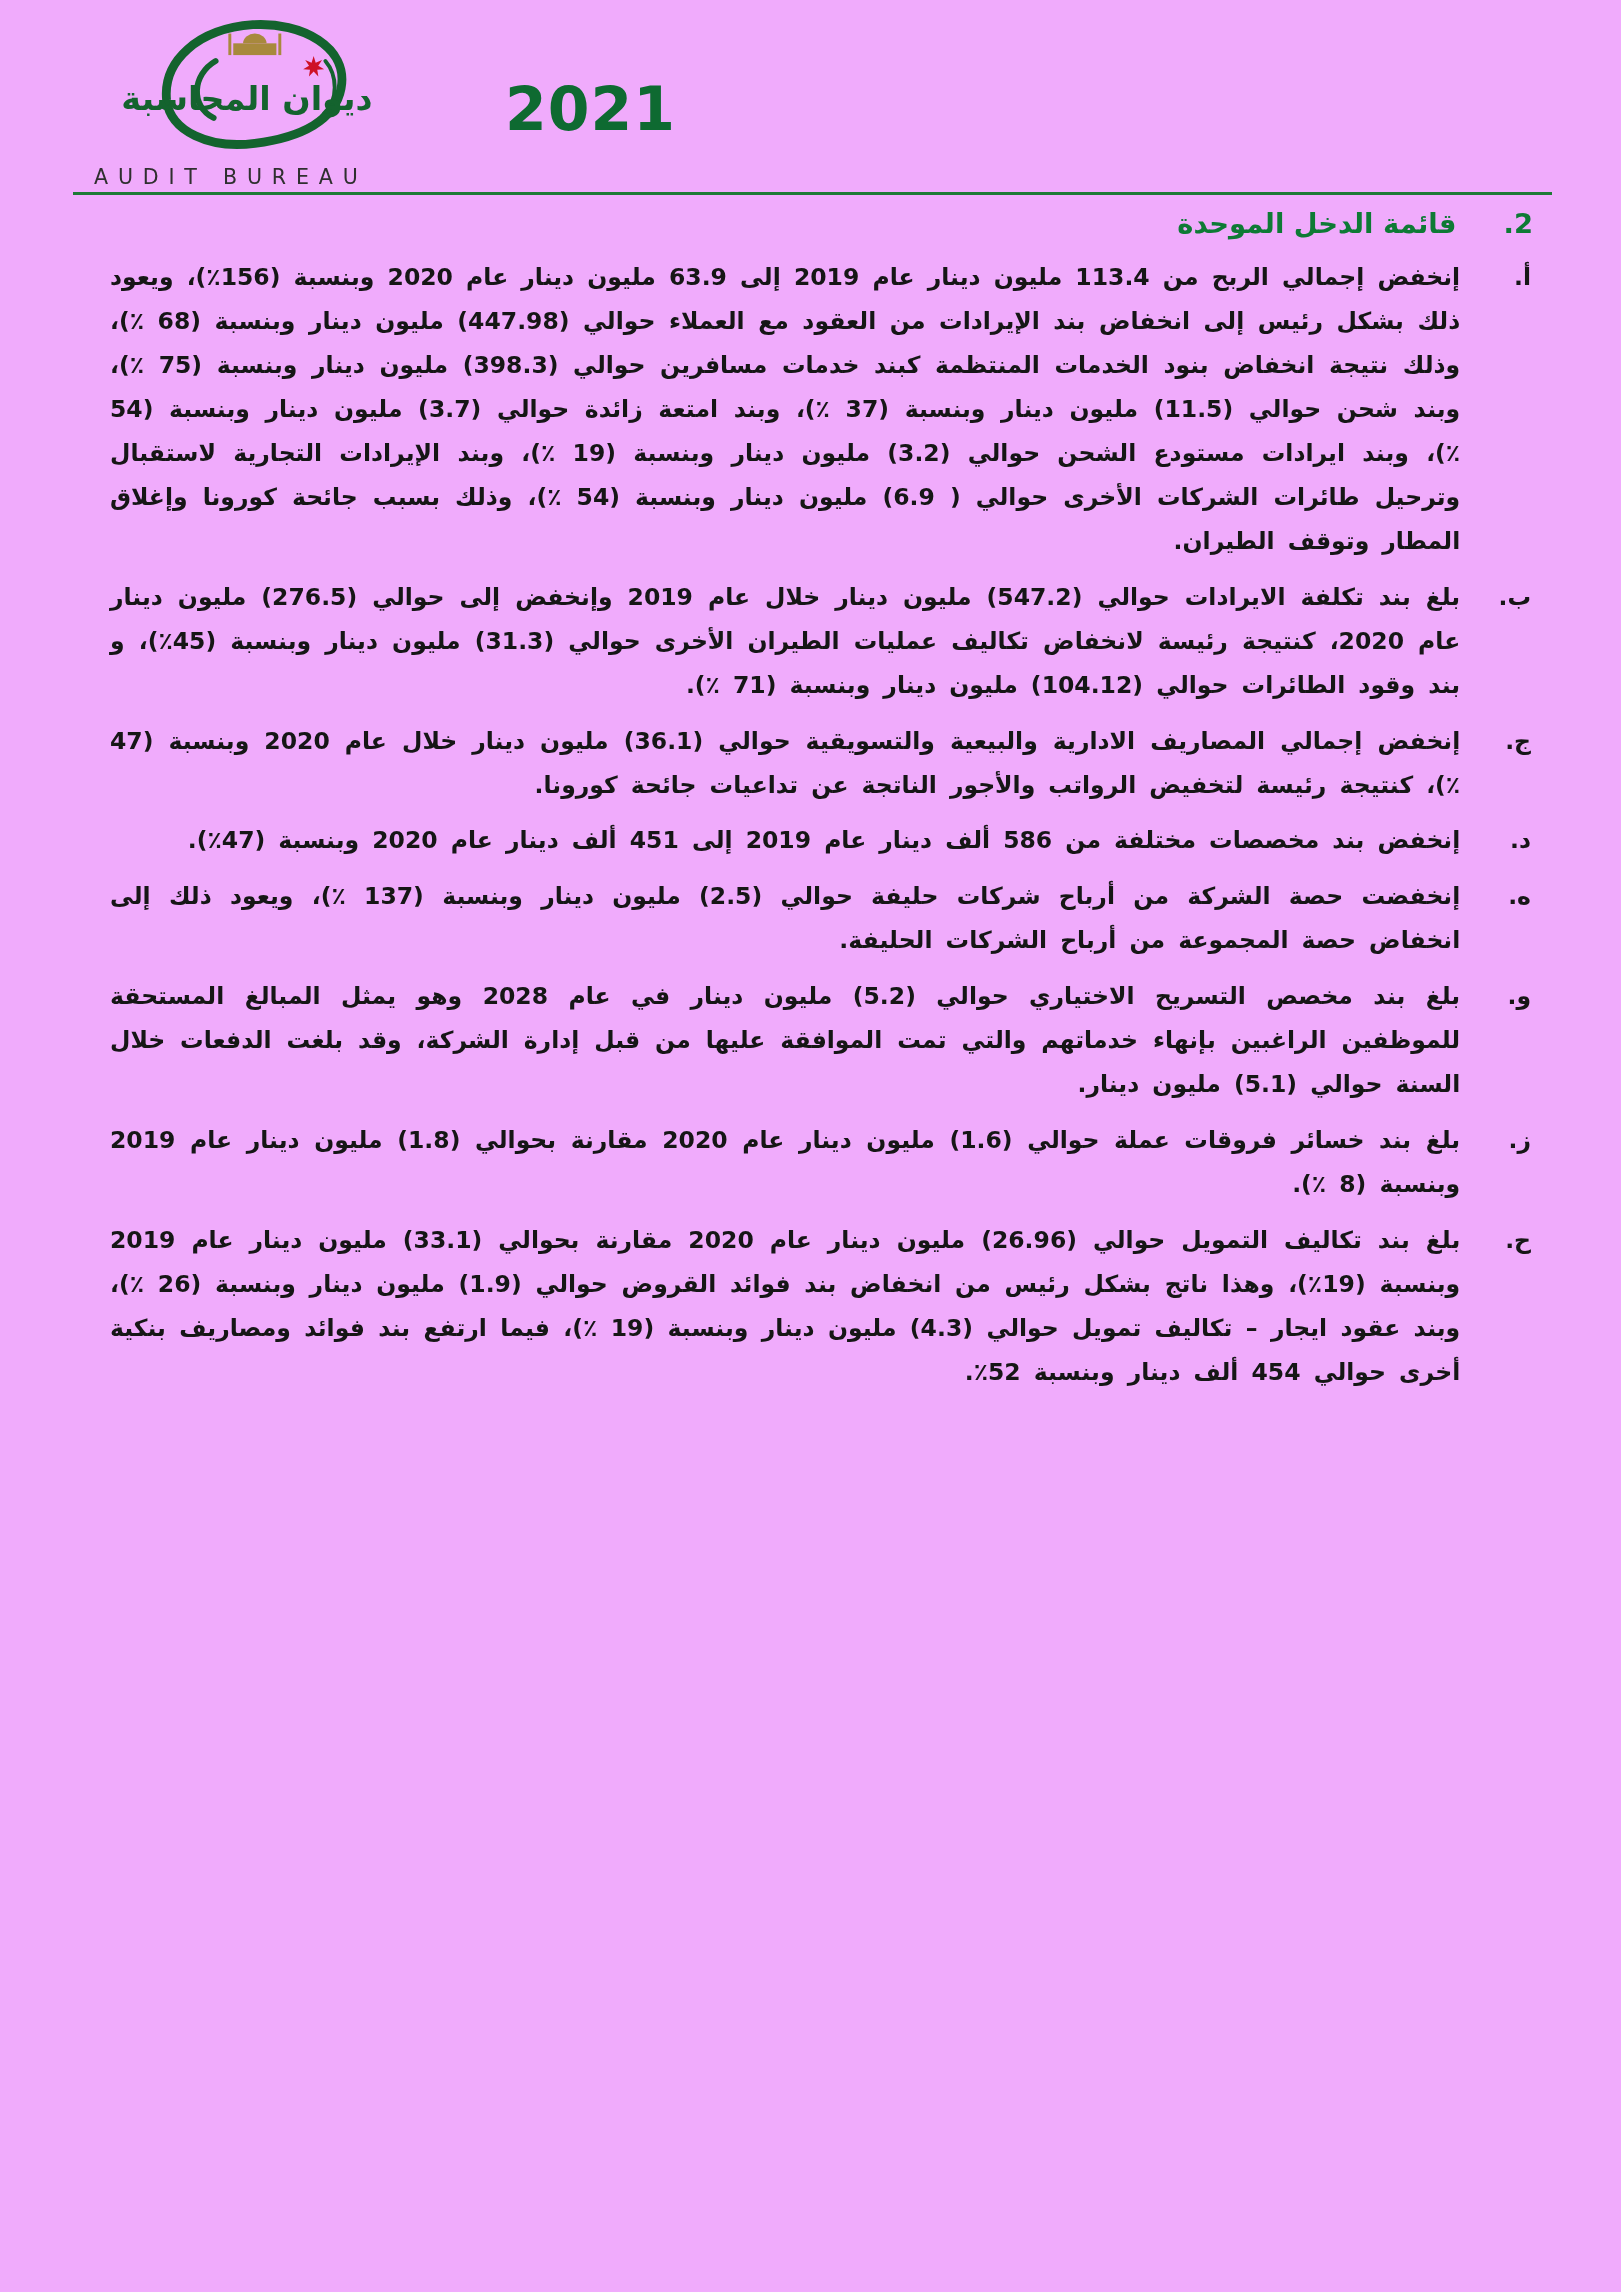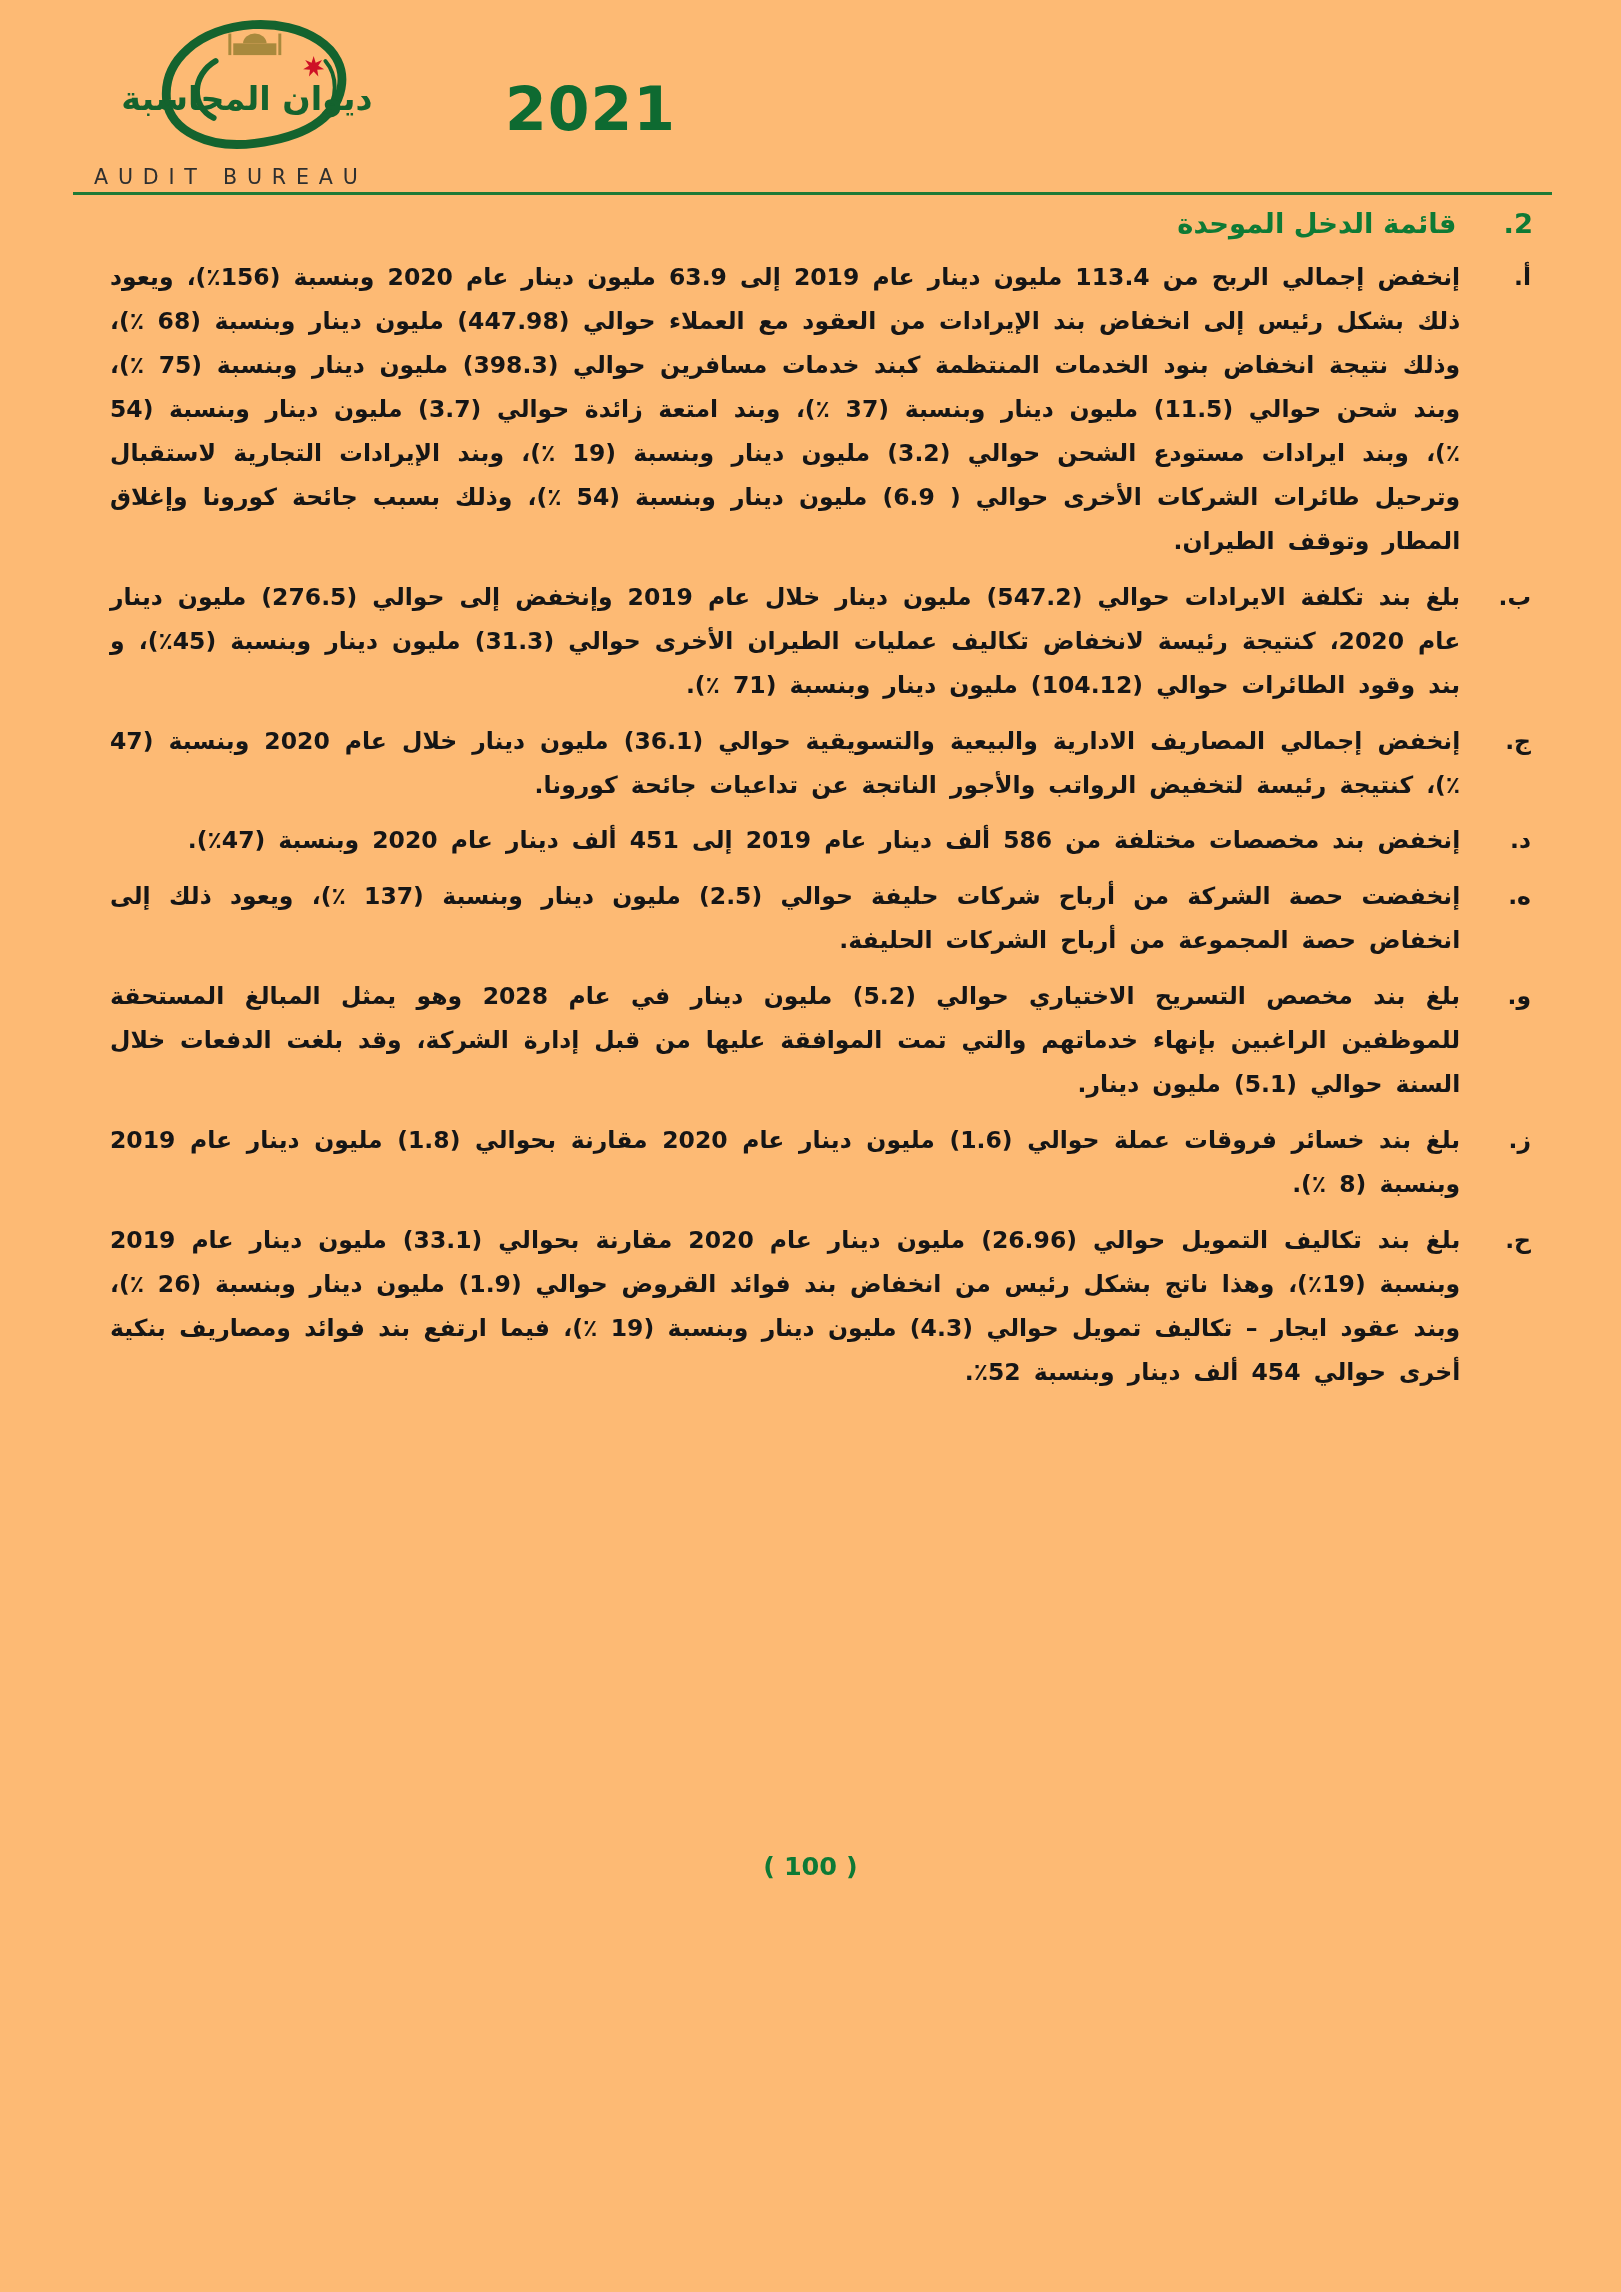--- a/index.html
+++ b/index.html
@@ -1,20 +1,20 @@
 <!DOCTYPE html>
 <html lang="ar"><head>
 <meta charset="utf-8">
 <style>
   html,body{margin:0;padding:0;background:#e8e8e8;}
   .page{
     position:relative;
     width:1621px;height:2293px;
     margin:0 auto;
-    background:#fdba74;
+    background:#f0abfc;
     font-family:"DejaVu Sans",sans-serif;
     overflow:hidden;
   }
   
   .logo-block{position:absolute;left:94px;top:9.8px;width:304px;}
   .logo-latin{
     margin-top:2px;
     font-size:20.6px;letter-spacing:9.8px;color:#2f2f2f;font-weight:500;
   }
   .report-title{
@@ -127,16 +127,15 @@
       <span class="text">بلغ بند خسائر فروقات عملة حوالي (1.6) مليون دينار عام 2020 مقارنة بحوالي (1.8) مليون دينار عام 2019 وبنسبة (8 ٪).</span>
     </div>
 
     <div class="item">
       <span class="marker">ح.</span>
       <span class="text">بلغ بند تكاليف التمويل حوالي (26.96) مليون دينار عام 2020 مقارنة بحوالي (33.1) مليون دينار عام 2019 وبنسبة (19٪)، وهذا ناتج بشكل رئيس من انخفاض بند فوائد القروض حوالي (1.9) مليون دينار وبنسبة (26 ٪)، وبند عقود ايجار – تكاليف تمويل حوالي (4.3) مليون دينار وبنسبة (19 ٪)، فيما ارتفع بند فوائد ومصاريف بنكية أخرى حوالي 454 ألف دينار وبنسبة 52٪.</span>
     </div>
 
   </div>
 
-  <div class="page-number">( 100 )</div>
 
 </div>
 
 
 </body></html>

